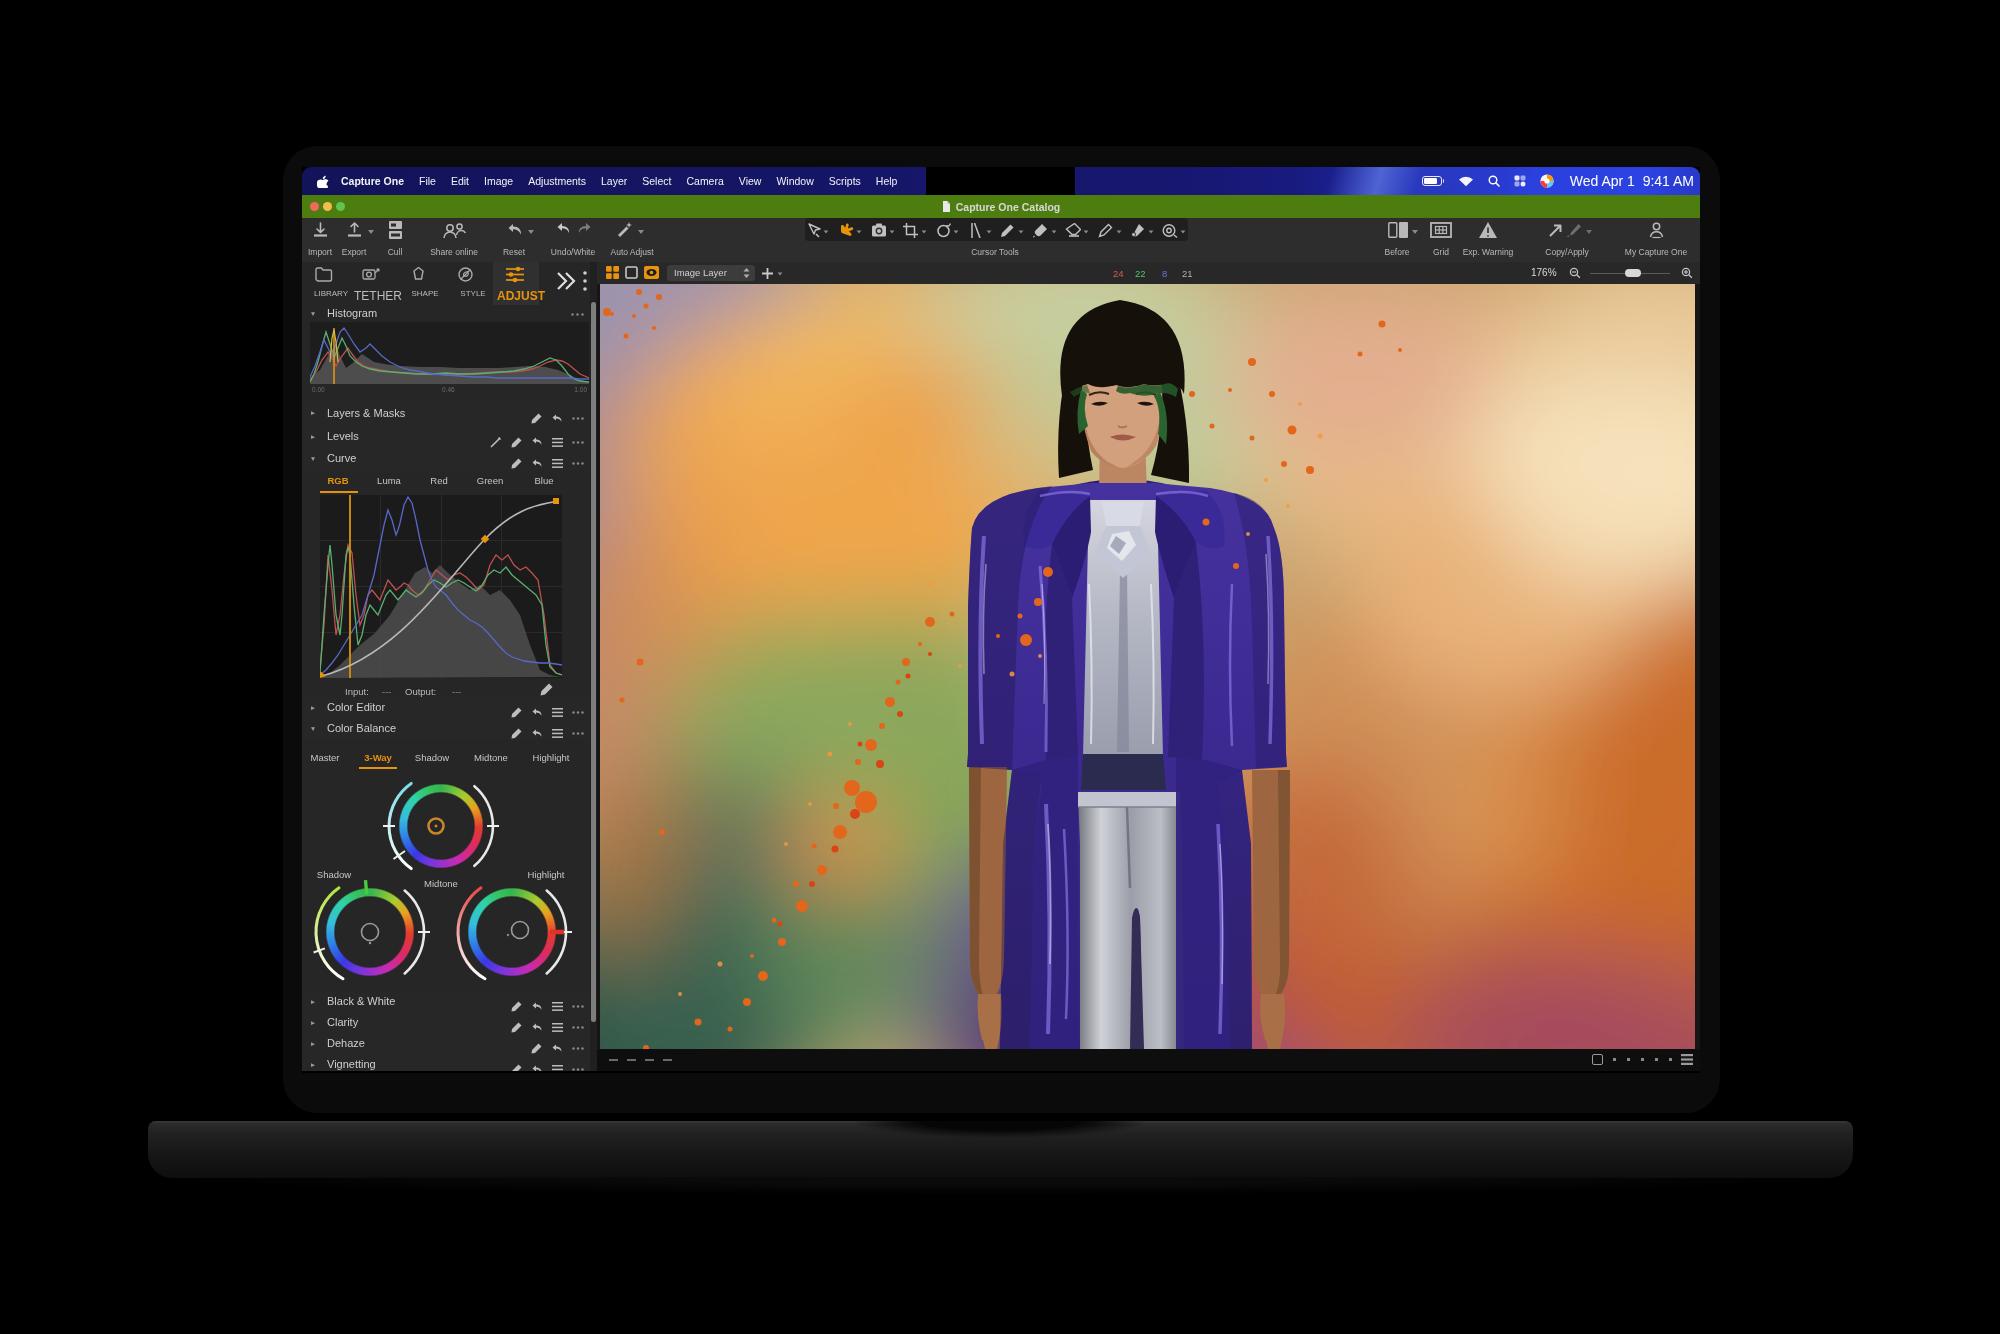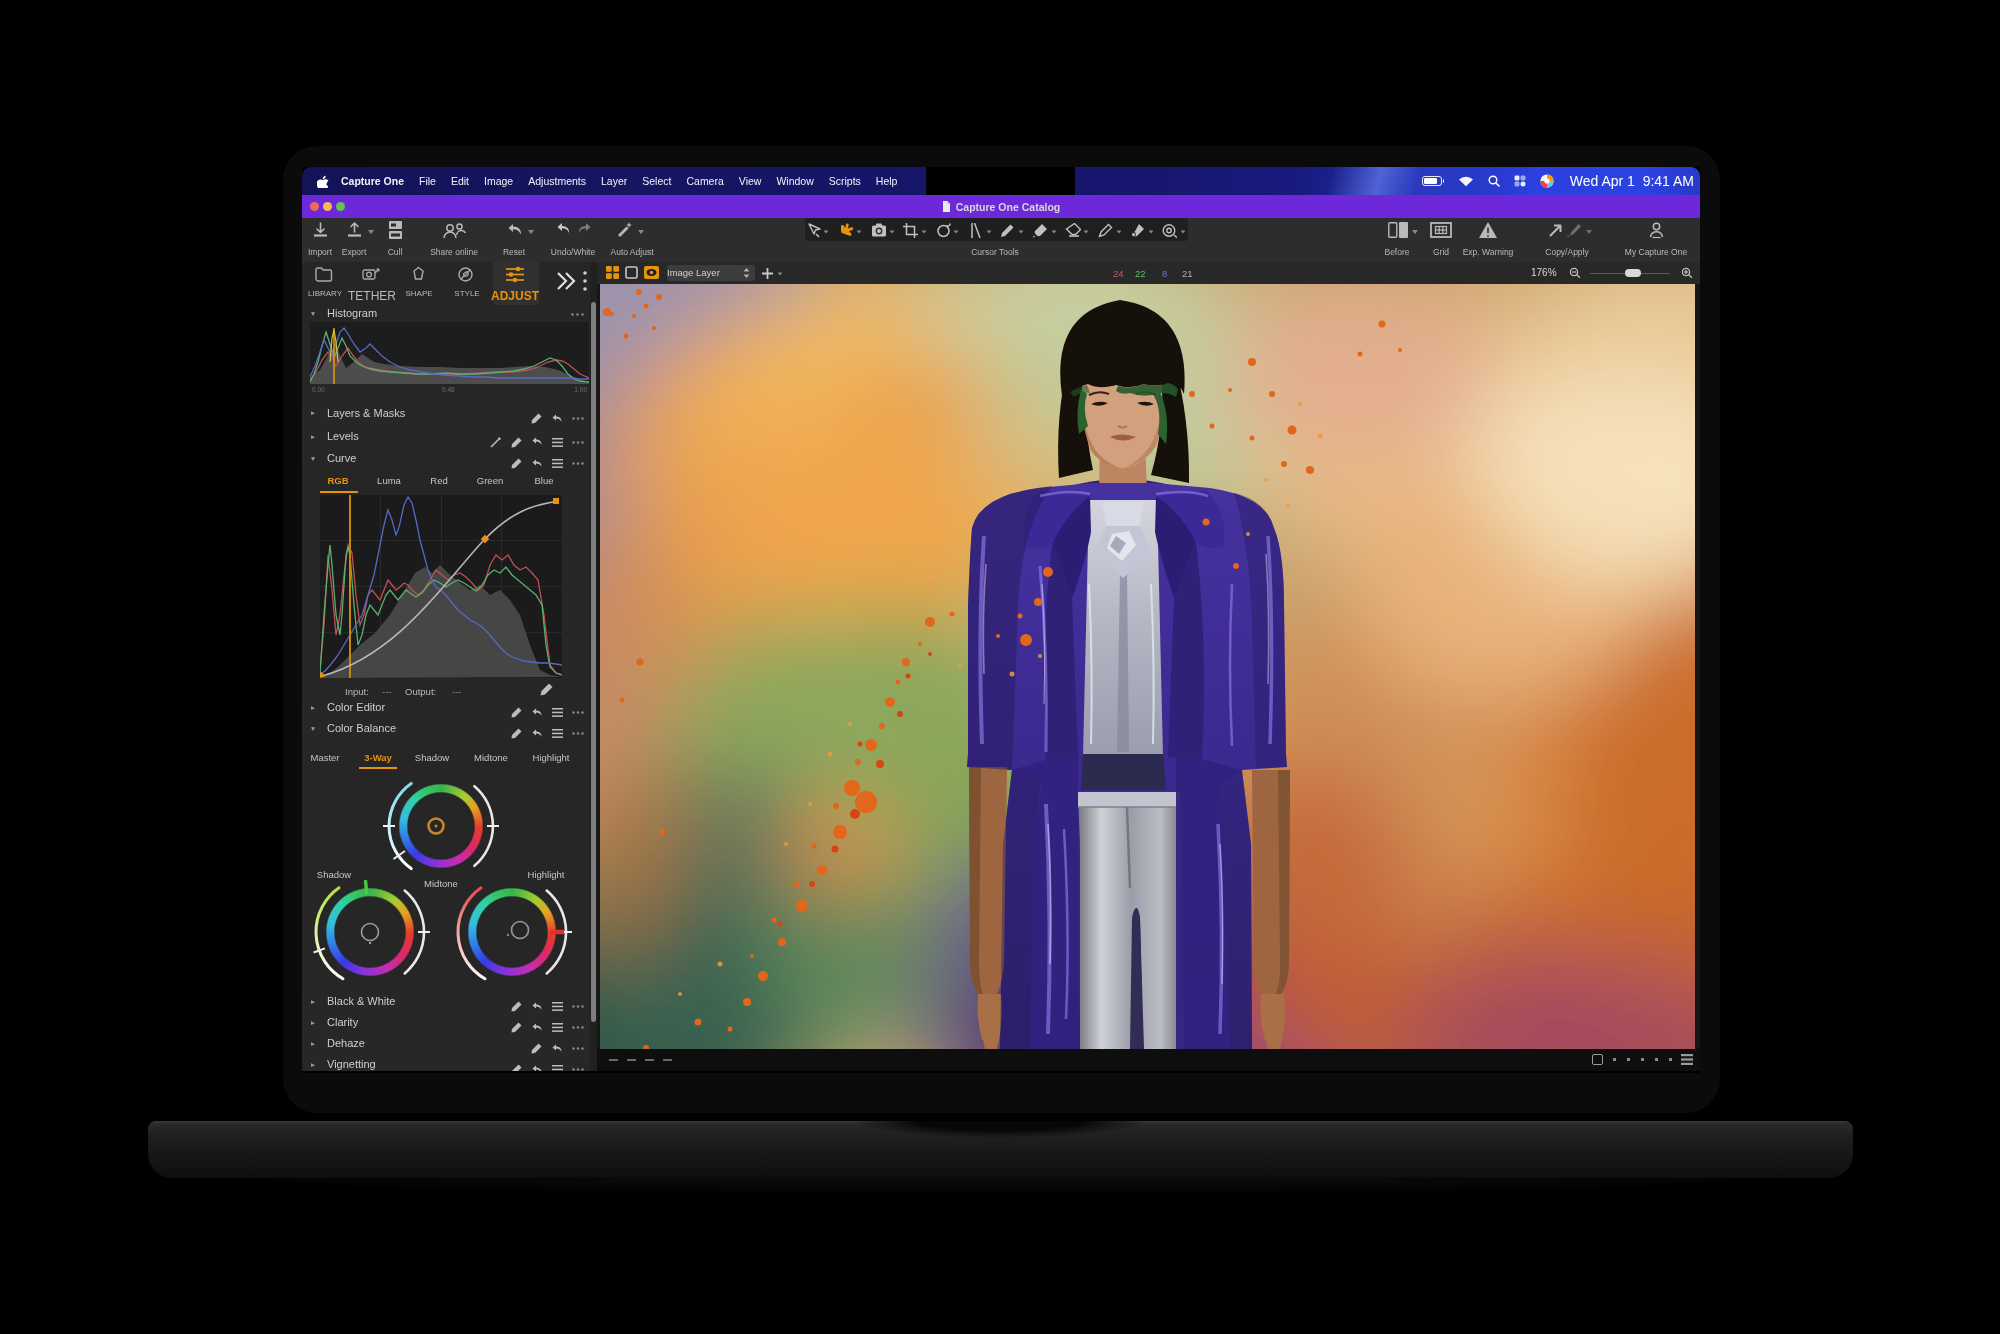--- a/index.html
+++ b/index.html
@@ -24,21 +24,21 @@
     border-radius:9px 9px 0 0; color:#f2f2f6; font-size:11.5px; }
   #mbstreak { position:absolute; left:960px; top:0; width:438px; height:28px; border-radius:0 9px 0 0;
     background:linear-gradient(106deg, rgba(40,50,190,0) 16%, rgba(120,150,255,0.55) 27%, rgba(70,95,235,0.25) 36%, rgba(40,60,210,0) 56%); }
   #notch { position:absolute; left:624px; top:0; width:149px; height:28px; background:#000; }
   .mb-l { position:absolute; top:0; height:28px; display:flex; align-items:center; gap:15px; left:15px; font-size:10.5px; }
   .mb-l span { white-space:nowrap; }
   .mb-r { position:absolute; top:0; height:28px; right:6px; display:flex; align-items:center; gap:14px; color:#fff; }
 
   
   #window { position:absolute; left:0; top:28px; width:1398px; height:876px; background:#2c2c2c; }
-  #titlebar { position:absolute; left:0; top:0; width:1398px; height:23px; background:#6d28d9;text-align:right; }
+  #titlebar { position:absolute; left:0; top:0; width:1398px; height:23px; background:#4d7c0f;text-align:right; }
   .tl { position:absolute; top:7px; width:9px; height:9px; border-radius:50%; }
   #title { position:absolute; top:0; left:0; width:100%; height:23px; display:flex; align-items:center;
     justify-content:center; color:#d8d8d8; font-size:10.5px; font-weight:bold; gap:5px;}
   #toolbar { position:absolute; left:0; top:23px; width:1398px; height:44px; background:#2d2d2d; }
   .tbi { position:absolute; }
   .tbl { position:absolute; color:#b9b9b9; font-size:8.5px; white-space:nowrap; transform:translateX(-50%); top:29px;}
   .caret { border-left:3.5px solid transparent; border-right:3.5px solid transparent; border-top:4px solid #8a8a8a;
     display:inline-block; width:0; height:0; }
 
   
@@ -46,21 +46,21 @@
   #sidebar { position:absolute; left:0; top:0; width:295px; height:809px; background:#262626; overflow:hidden;}
   #viewer { position:absolute; left:295px; top:0; width:1103px; height:809px; background:#161616; }
   #vstrip { position:absolute; left:0; top:0; width:1103px; height:22px; background:#282828; }
   #photo { position:absolute; left:3px; top:22px; width:1095px; height:765px; background:#caa26a; overflow:hidden;}
   #vbottom { position:absolute; left:0; top:787px; width:1103px; height:22px; background:#0e0e0e; }
 
   .hdr { position:absolute; width:295px; color:#cfcfcf; font-size:11px; background:#272727; }
   .chev { position:absolute; left:9px; font-size:8px; color:#9a9a9a; transform:scaleY(0.9);}
   .nm { position:absolute; left:25px; }
   .hicons { position:absolute; right:13px; display:flex; gap:9px; align-items:center;}
-  .tabtxt { position:absolute; transform:translateX(-50%); font-size:9.5px; color:#c2c2c2; white-space:nowrap;}
+  .tabtxt { position:absolute; transform:translateX(-50%); font-size:9.5px; color:#c2c2c2; white-space:nowrap;padding-left:12px;}
   .ring { position:absolute;
     background:conic-gradient(from 0deg,#35b44e,#aacc2e 38deg,#e8a020 62deg,#e23c2e 92deg,#dc2a62 122deg,#c62bb4 155deg,#7a35dc 195deg,#3939e6 222deg,#2f7ae8 250deg,#35bede 282deg,#2fd2a8 315deg,#35c25e 342deg,#35b44e 360deg); }
 </style>
 </head>
 <body>
 <div id="lid"></div>
 <div id="screen">
   <div id="menubar">
     <div id="mbstreak"></div>
     <div class="mb-l">
@@ -698,21 +698,21 @@
               </g>
             </svg>
           <svg class="abs" style="left:28px;top:4px" width="13" height="13" viewBox="0 0 13 13">
               <rect x="1" y="1" width="11" height="11" rx="1.5" fill="none" stroke="#c8c8c8" stroke-width="1.6"></rect>
             </svg>
           <svg class="abs" style="left:47px;top:4px" width="15" height="13" viewBox="0 0 15 13">
               <rect width="15" height="13" rx="2" fill="#e8930c"></rect>
               <ellipse cx="7.5" cy="6.5" rx="5" ry="3.4" fill="#1f1f1f"></ellipse>
               <circle cx="7.5" cy="6.5" r="1.8" fill="#e8930c"></circle>
             </svg>
-          <div class="abs" style="left:70px;top:3px;width:88px;height:16px;background:#3c3c3c;border-radius:3px;color:#d0d0d0;font-size:9.5px;line-height:16px;">Image Layer
+          <div class="abs" style="left:70px;top:3px;width:88px;height:16px;background:#3c3c3c;border-radius:3px;color:#d0d0d0;font-size:9.5px;line-height:16px;padding-left:7px">Image Layer
             <svg class="abs" style="right:5px;top:3px" width="7" height="10" viewBox="0 0 7 10">
                 <path d="M3.5 0L6.5 3.5H0.5z" fill="#b0b0b0"></path>
                 <path d="M3.5 10L0.5 6.5H6.5z" fill="#b0b0b0"></path>
               </svg>
           </div>
           <svg class="abs" style="left:165px;top:6px" width="11" height="11" viewBox="0 0 11 11">
               <path d="M5.5 0v11M0 5.5h11" stroke="#c8c8c8" stroke-width="1.8"></path>
             </svg>
           <span class="caret" style="position:absolute;left:180px;top:10px;transform:scale(0.8)"></span>
           <div class="abs" style="left:516px;top:6px;font-size:9.5px;color:#e05656">24</div>

